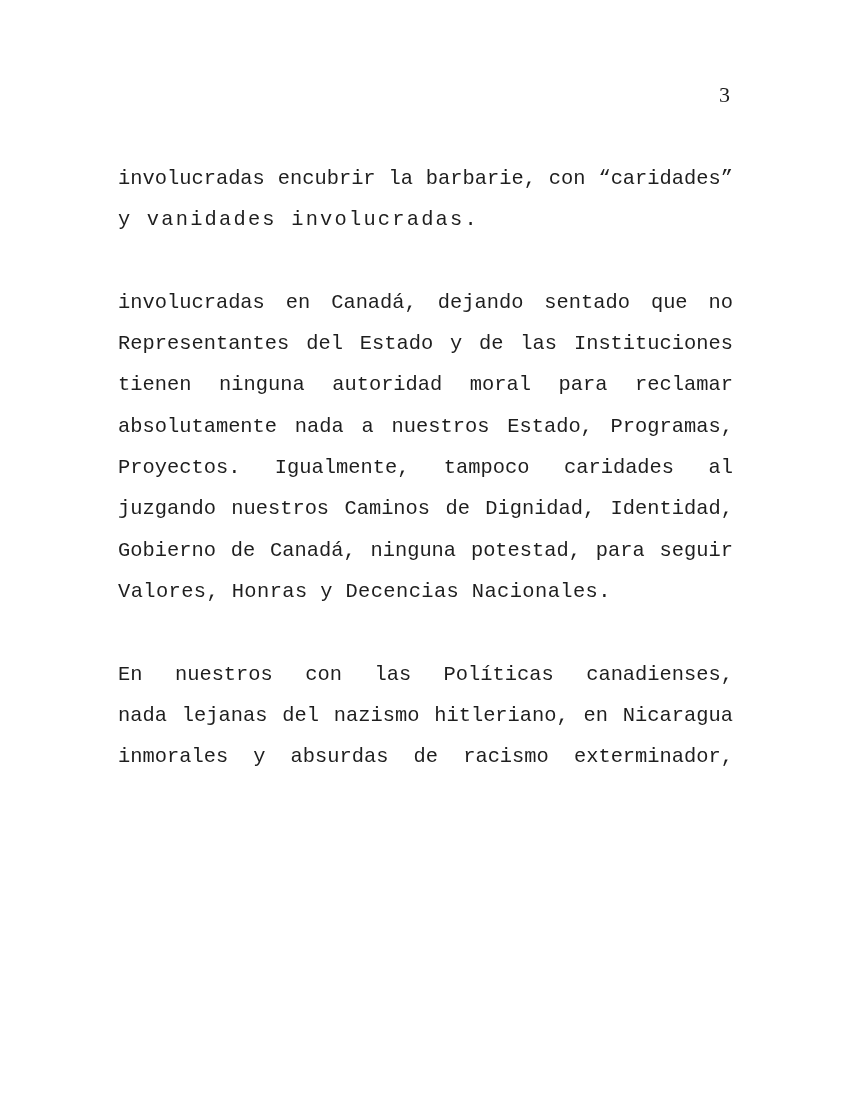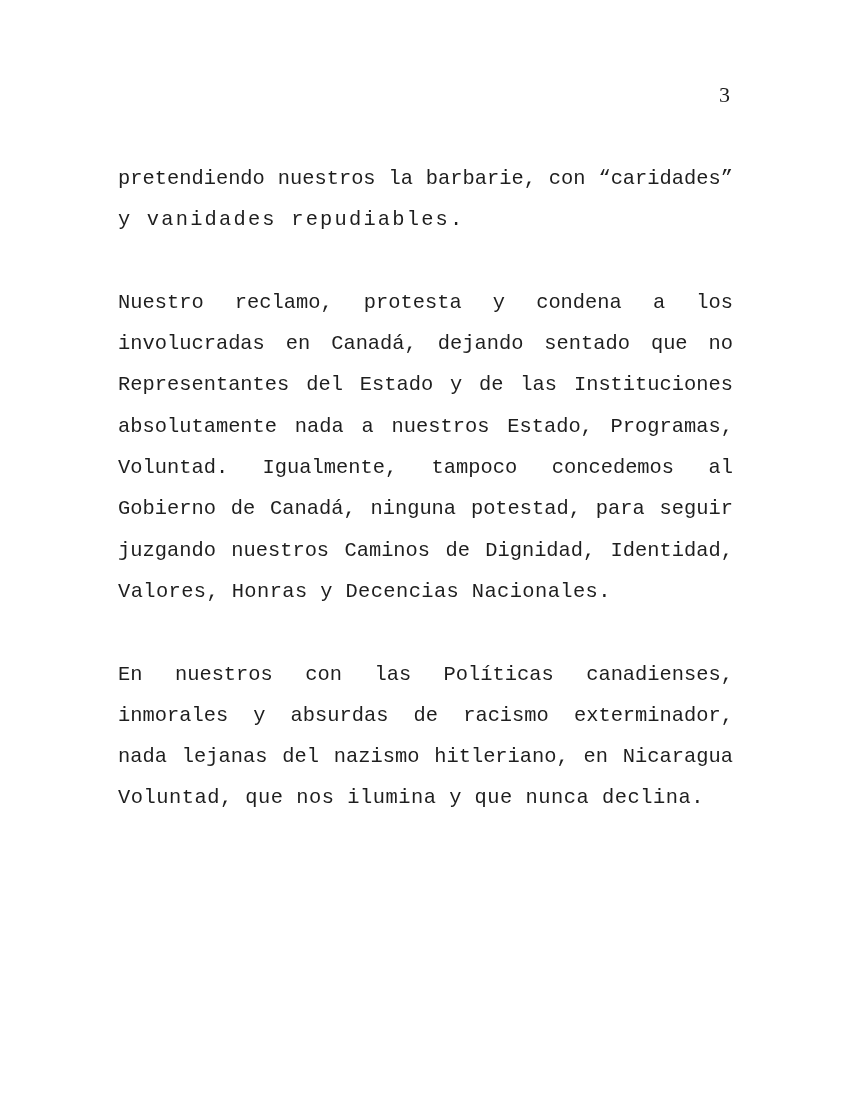--- a/index.html
+++ b/index.html
@@ -55,36 +55,35 @@
 </head>
 <body>
 
 <div class="page">
 
   <div class="page-number">3</div>
 
   <div class="doc">
 
     <div class="para">
-      <div class="line">pretendiendo nuestros la barbarie, con “caridades”</div>
-      <div class="line final ls-wide">y vanidades repudiables.</div>
+      <div class="line">involucradas encubrir la barbarie, con “caridades”</div>
+      <div class="line final ls-wide">y vanidades involucradas.</div>
     </div>
 
     <div class="para">
-      <div class="line">Nuestro reclamo, protesta y condena a los</div>
       <div class="line">involucradas en Canadá, dejando sentado que no</div>
       <div class="line">Representantes del Estado y de las Instituciones</div>
+      <div class="line">tienen ninguna autoridad moral para reclamar</div>
       <div class="line">absolutamente nada a nuestros Estado, Programas,</div>
-      <div class="line">Voluntad. Igualmente, tampoco concedemos al</div>
+      <div class="line">Proyectos. Igualmente, tampoco caridades al</div>
+      <div class="line">juzgando nuestros Caminos de Dignidad, Identidad,</div>
       <div class="line">Gobierno de Canadá, ninguna potestad, para seguir</div>
-      <div class="line">juzgando nuestros Caminos de Dignidad, Identidad,</div>
       <div class="line final ls-slight">Valores, Honras y Decencias Nacionales.</div>
     </div>
 
     <div class="para">
       <div class="line">En nuestros con las Políticas canadienses,</div>
+      <div class="line">nada lejanas del nazismo hitleriano, en Nicaragua</div>
       <div class="line">inmorales y absurdas de racismo exterminador,</div>
-      <div class="line">nada lejanas del nazismo hitleriano, en Nicaragua</div>
-      <div class="line final ls-mild">Voluntad, que nos ilumina y que nunca declina.</div>
     </div>
 
   </div>
 </div>
 
 </body></html>

